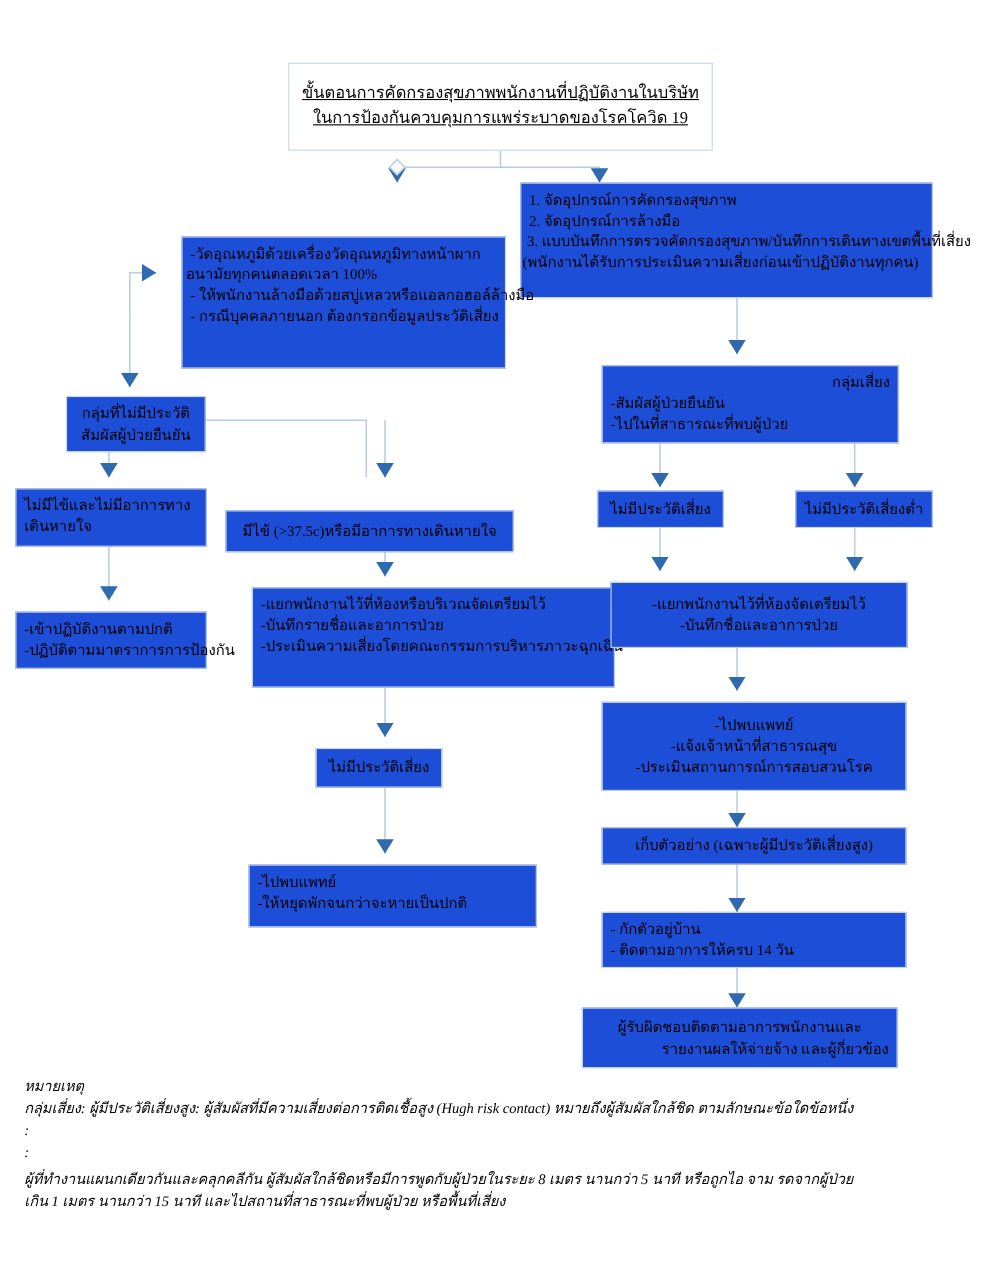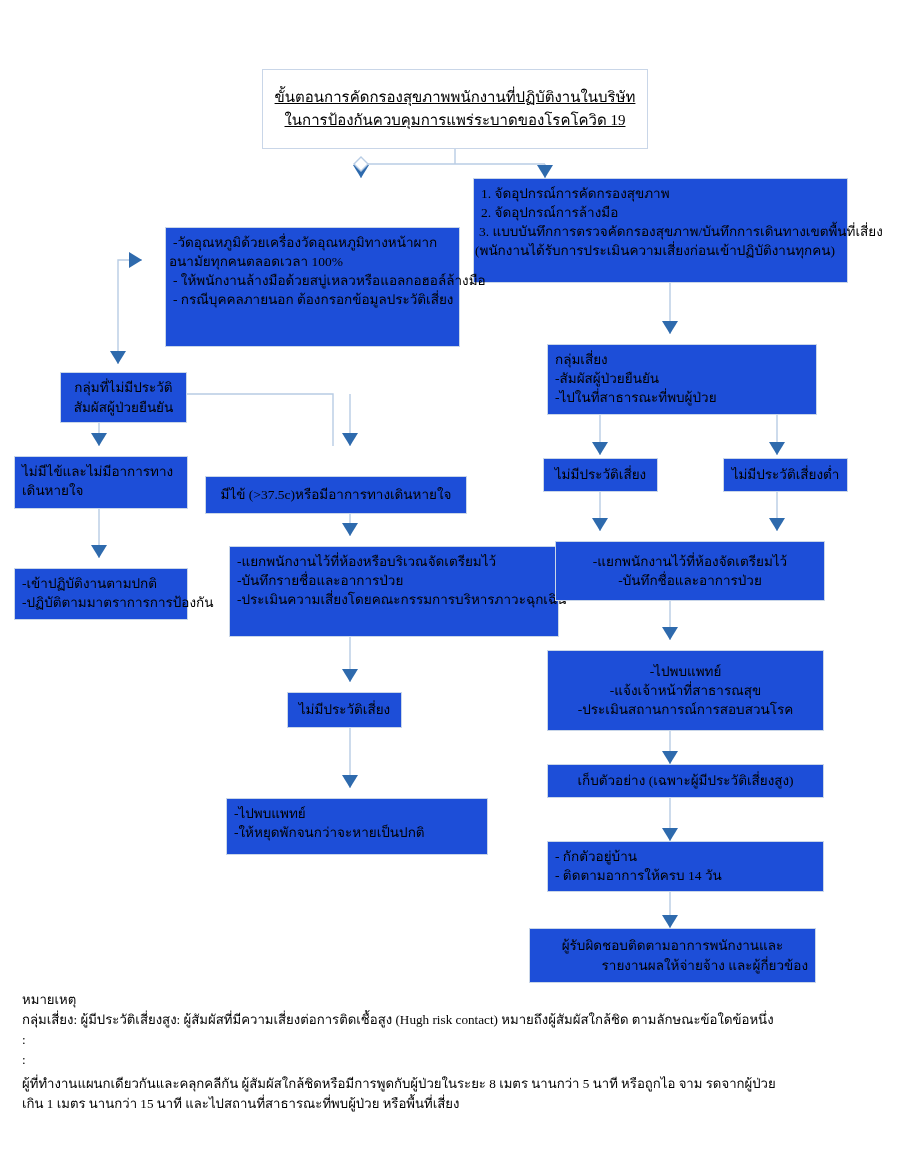--- a/index.html
+++ b/index.html
@@ -1,21 +1,21 @@
 <!DOCTYPE html>
 <html><head>
 <meta charset="utf-8">
 <style>
   html,body{margin:0;padding:0;}
   body{
     width:900px;height:1164px;background:#ffffff;
     font-family:"Liberation Serif","DejaVu Serif",serif;
     color:#000000;position:relative;overflow:hidden;
   }
-  #canvas{position:absolute;left:0;top:0;width:900px;height:904px;margin-top:12px;}
+  #canvas{position:absolute;left:0;top:0;width:900px;height:904px;}
   svg.lines{position:absolute;left:0;top:0;width:900px;height:1164px;pointer-events:none;}
 
   .box{
     position:absolute;
     border:1px solid #c9d6e8;
     background:#1d4ed8;
     box-sizing:border-box;
     font-size:13.5px;
     line-height:1.42;
     color:#000;
@@ -36,20 +36,21 @@
     padding:8px 10px;
   }
   .title-box .ln{display:block;text-decoration:underline;white-space:nowrap;}
 
   .notes{
     position:absolute;
     font-size:13.2px;
     line-height:1.52;
     color:#000;
     white-space:nowrap;
+    font-style:italic;
   }
   .notes .ln{display:block;}
   .notes .gap{display:block;height:4px;}
 </style>
 </head>
 <body>
 
 <div id="canvas">
 
   <svg class="lines" viewBox="0 0 900 1164">
@@ -158,21 +159,21 @@
   <div class="box center" style="left:287px;top:680px;width:115px;height:36px;display:flex;align-items:center;justify-content:center;">
     <span class="ln">ไม่มีประวัติเสี่ยง</span>
   </div>
 
   <div class="box left" style="left:226px;top:786px;width:262px;height:57px;">
     <span class="ln">-ไปพบแพทย์</span>
     <span class="ln">-ให้หยุดพักจนกว่าจะหายเป็นปกติ</span>
   </div>
 
   <div class="box left" style="left:547px;top:332px;width:270px;height:71px;">
-    <span class="ln" style="text-align:left;">กลุ่มเสี่ยง</span>
+    <span class="ln" style="text-align:right;">กลุ่มเสี่ยง</span>
     <span class="ln">-สัมผัสผู้ป่วยยืนยัน</span>
     <span class="ln">-ไปในที่สาธารณะที่พบผู้ป่วย</span>
   </div>
 
   <div class="box center" style="left:543px;top:446px;width:115px;height:34px;display:flex;align-items:center;justify-content:center;">
     <span class="ln">ไม่มีประวัติเสี่ยง</span>
   </div>
 
   <div class="box center" style="left:723px;top:446px;width:125px;height:34px;display:flex;align-items:center;justify-content:center;">
     <span class="ln">ไม่มีประวัติเสี่ยงต่ำ</span>

